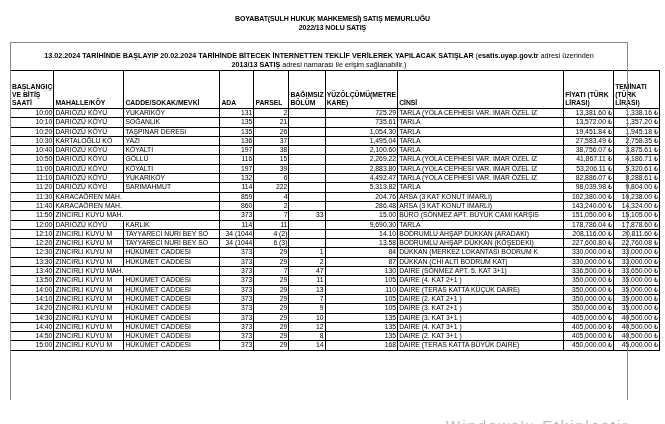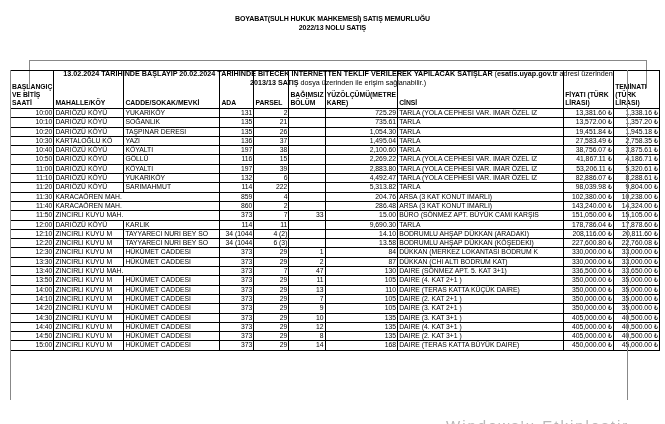--- a/index.html
+++ b/index.html
@@ -2,23 +2,23 @@
 <html><head>
 <meta charset="utf-8">
 <style>
   html, body { margin: 0; padding: 0; background: #ffffff; }
   body { width: 665px; height: 424px; position: relative; overflow: hidden;
          font-family: "Liberation Sans", "DejaVu Sans", sans-serif; color: #000; }
   .title { position: absolute; left: 0; width: 665px; text-align: center;
            font-weight: bold; font-size: 7px; letter-spacing: -0.1px; }
   .t1 { top: 15px; }
   .t2 { top: 24px; }
-  .banner { position: absolute; left: 10px; top: 60px; width: 618px; height: 28px;
+  .banner { position: absolute; left: 10px; top: 42px; width: 618px; height: 28px;
             border: 1px solid #888; border-bottom: none; box-sizing: border-box;
-            text-align: center; font-size: 7.2px; line-height: 9px; padding-top: 8px; margin-left: 19px; }
+            text-align: center; font-size: 7.2px; line-height: 9px; padding-top: 8px; }
   .banner b { font-weight: bold; }
   .banner .light { font-weight: normal; }
   table { position: absolute; left: 10px; top: 70px; border-collapse: collapse;
           table-layout: fixed; font-size: 6.8px; }
   th, td { border: 1px solid #000; padding: 0 1px; overflow: hidden; white-space: nowrap;
            box-sizing: border-box; }
   th { font-weight: bold; text-align: left; vertical-align: bottom; line-height: 8px;
        white-space: normal; height: 38px; padding-bottom: 1px; }
   td { height: 9.3px; line-height: 8.3px; }
   td.r { text-align: right; }
@@ -29,21 +29,21 @@
                letter-spacing: 2px; white-space: nowrap; }
 </style>
 </head>
 <body>
 
 <div class="title t1">BOYABAT(SULH HUKUK MAHKEMESİ) SATIŞ MEMURLUĞU</div>
 <div class="title t2">2022/13 NOLU SATIŞ</div>
 
 <div class="banner">
   <b>13.02.2024 TARİHİNDE BAŞLAYIP 20.02.2024 TARİHİNDE BİTECEK İNTERNETTEN TEKLİF VERİLEREK YAPILACAK SATIŞLAR</b><span class="light"> (</span><b>esatis.uyap.gov.tr</b><span class="light"> adresi üzerinden</span><br>
-  <b>2013/13 SATIŞ</b><span class="light"> dosya üzerinden ile erişim sağlanabilir.)</span>
+  <b>2013/13 SATIŞ</b><span class="light"> adresi namarası ile erişim sağlanabilir.)</span>
 </div>
 
 <table>
   <colgroup>
     <col style="width:40px">
       <col style="width:70px">
       <col style="width:96px">
       <col style="width:34px">
     <col style="width:35px">
       <col style="width:35px">

